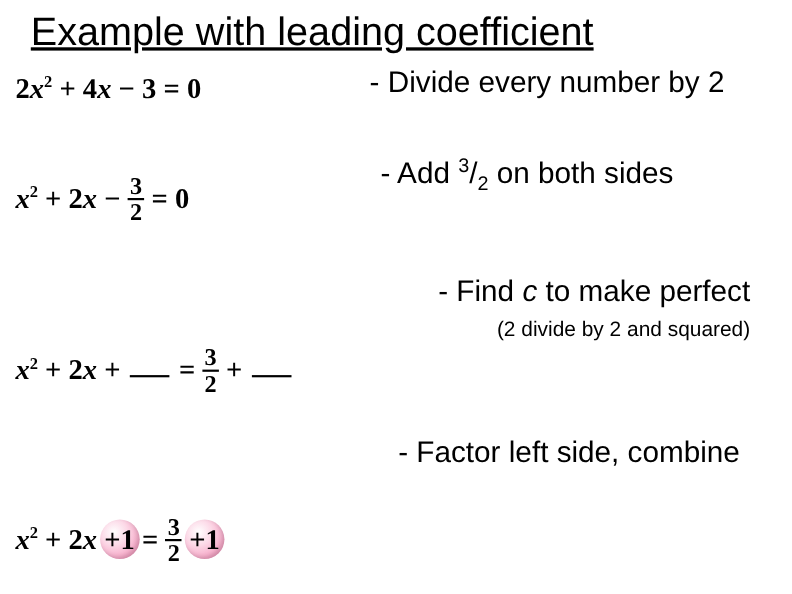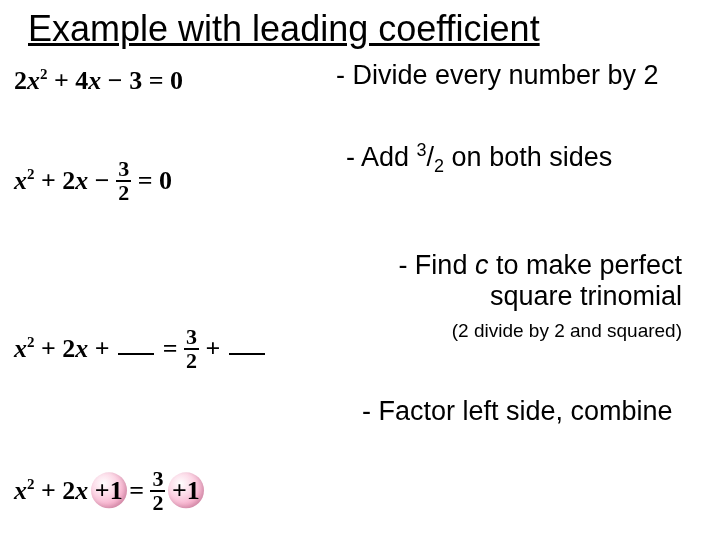--- a/index.html
+++ b/index.html
@@ -110,25 +110,24 @@
   <span class="eq-sign">=</span>
   <span class="n">0</span>
 </div>
 
 <div class="step" style="left:346px; top:140px;">
   <span>- Add </span><span class="sup">3</span><span>/</span><span class="sub">2</span><span> on both sides</span>
 </div>
 
 <div class="step" style="left:362px; top:250px; width:320px;text-align:right;">
   <span>- Find </span><span class="it">c</span><span> to make perfect</span><br>
-  <span>square trinomial</span>
   <div class="note">(2 divide by 2 and squared)</div>
 </div>
 
-<div class="eq" style="left:14px; top:328px;">
+<div class="eq" style="left:14px; top:316px;">
   <span>x</span><sup>2</sup>
   <span class="plus">+</span>
   <span class="n">2</span><span>x</span>
   <span class="plus">+</span>
   <span class="blank"></span>
   <span class="eq-sign">=</span>
   <span class="frac"><span class="num">3</span><span class="den">2</span></span>
   <span class="plus">+</span>
   <span class="blank"></span>
 </div>

